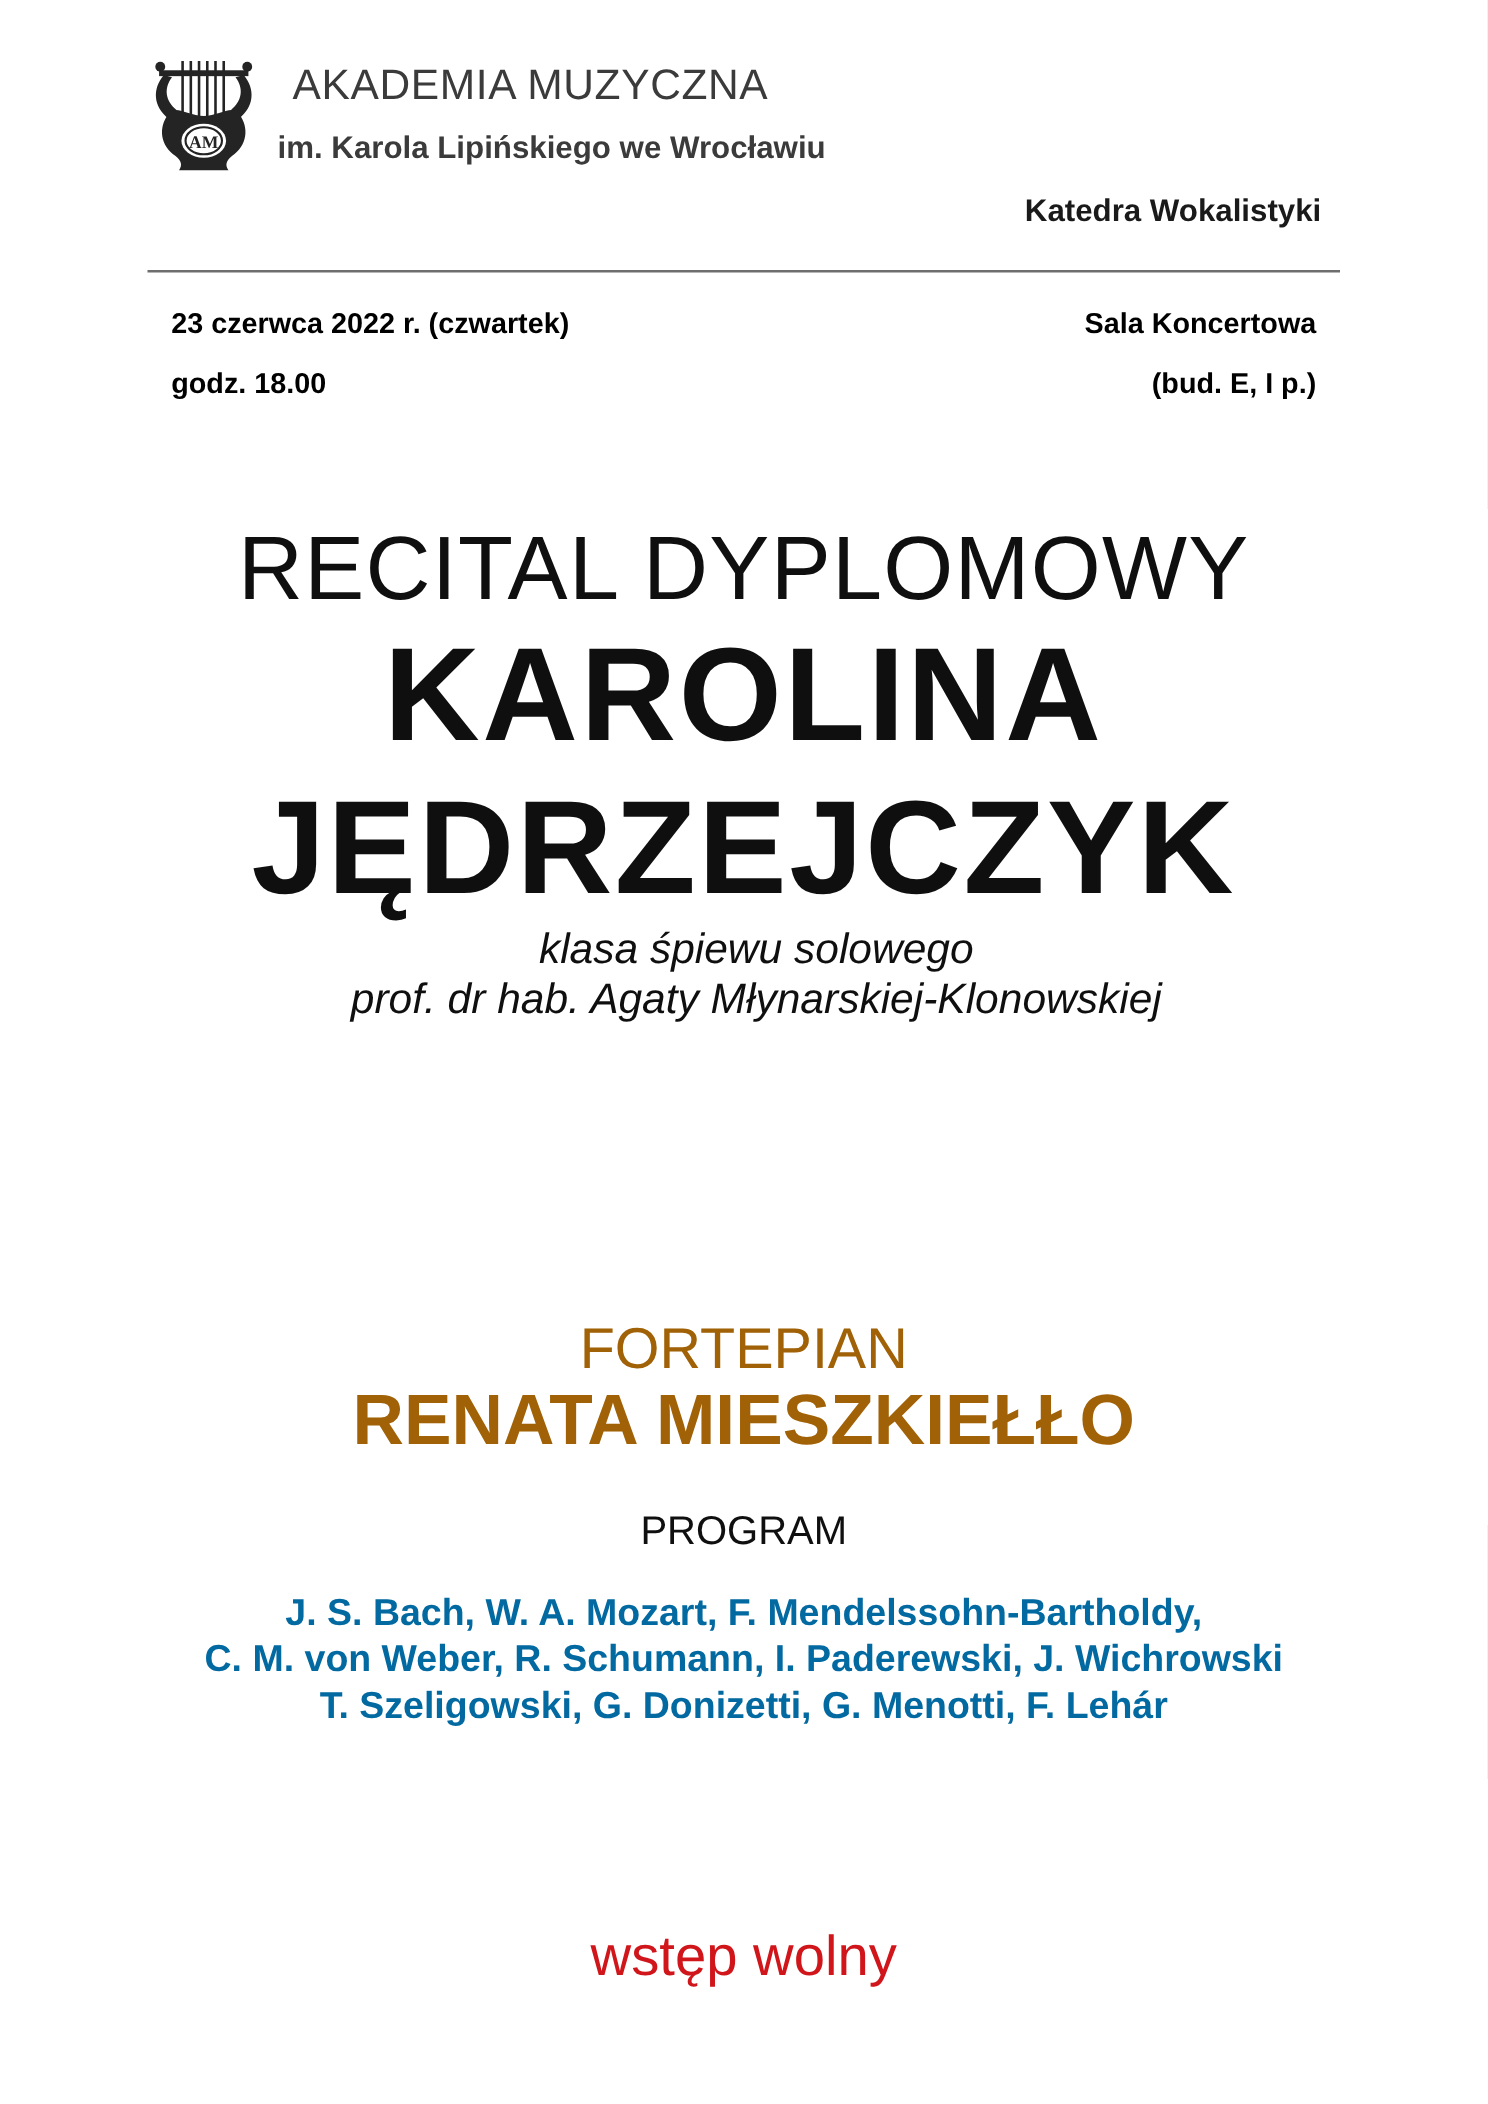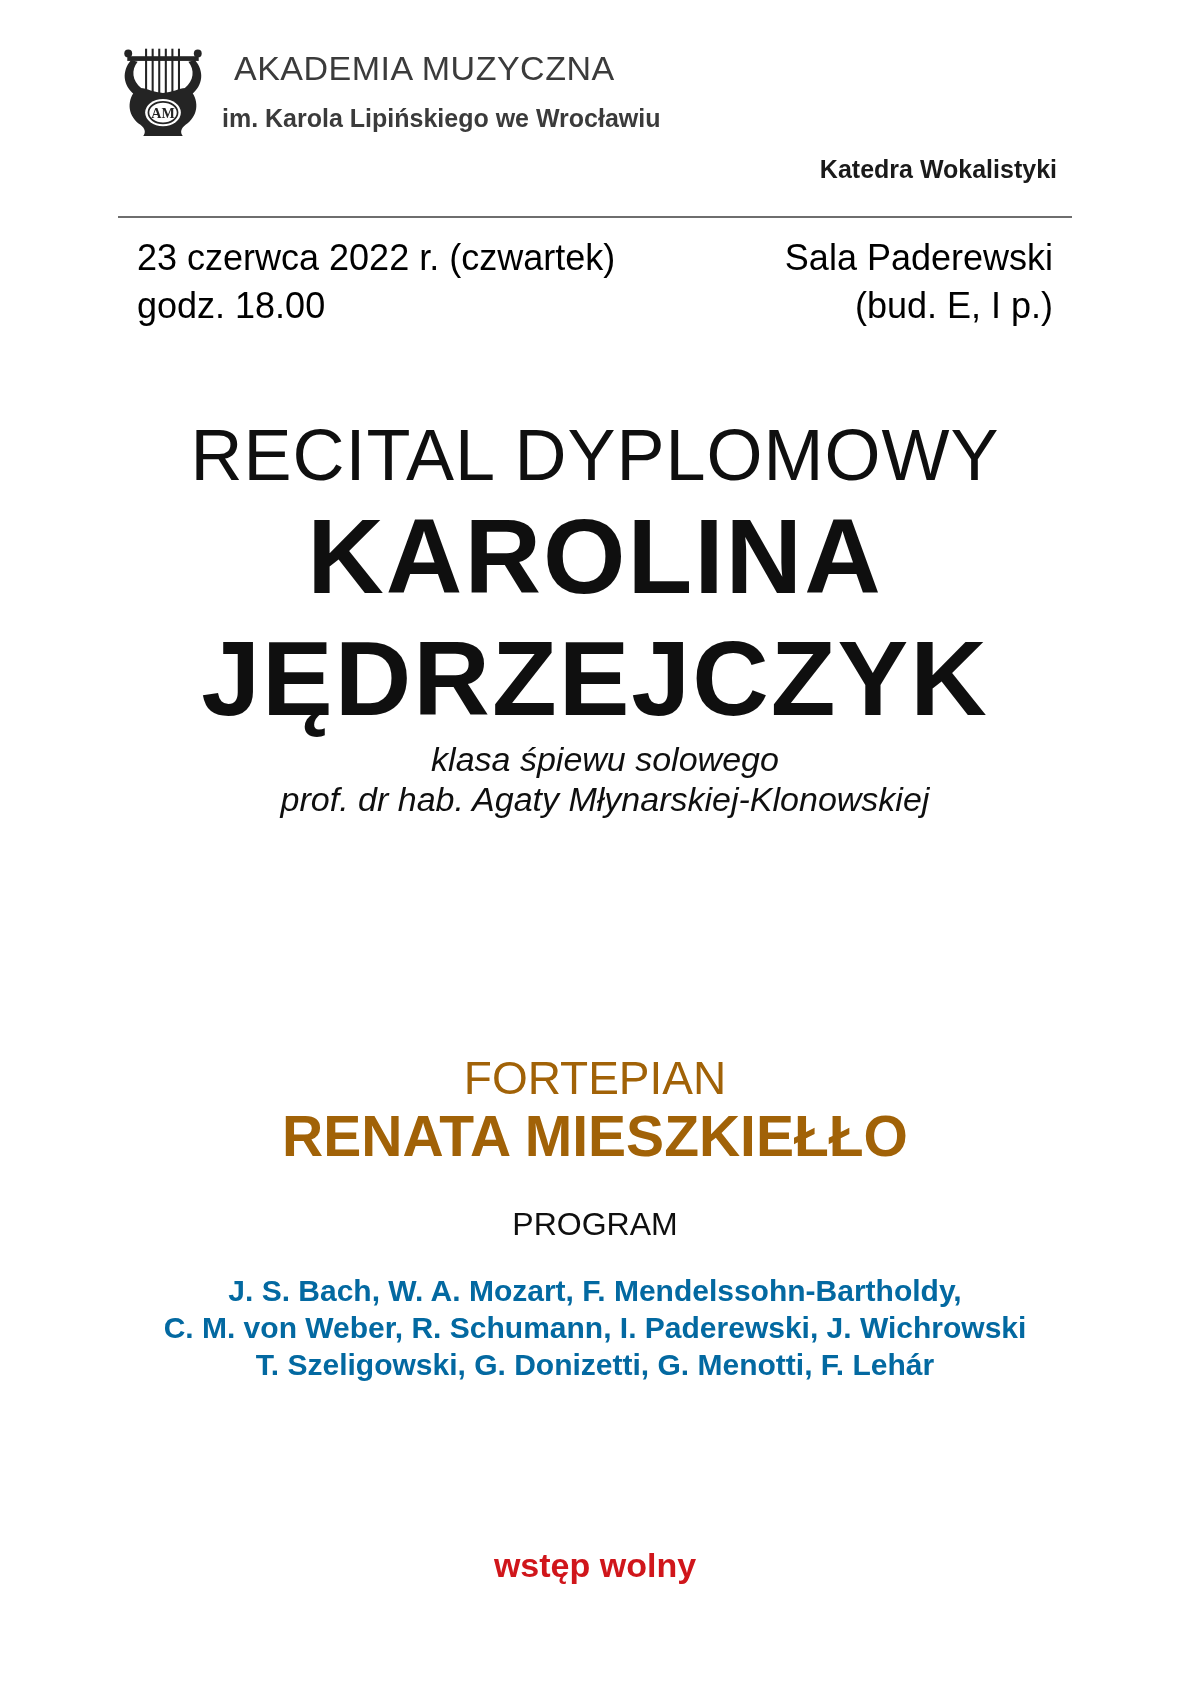--- a/index.html
+++ b/index.html
@@ -69,22 +69,22 @@
   }
 
   
   .event-info {
     position: absolute;
     top: 234px;
     left: 137px;
     width: 916px;
     display: flex;
     justify-content: space-between;
-    font-size: 36px;
-    font-weight: 400;
+    font-size: 23px;
+    font-weight: 700;
     line-height: 48px;
     color: #000000;
   }
   .event-info .col-right { text-align: right; }
 
   
   .title-block {
     position: absolute;
     top: 415px;
     left: 0;
@@ -156,23 +156,23 @@
     color: #0369a1;
   }
 
   
   .admission {
     position: absolute;
     top: 1543px;
     left: 0;
     width: 100%;
     text-align: center;
-    font-size: 34px;
+    font-size: 45px;
     line-height: 44px;
-    font-weight: 700;
+    font-weight: 400;
   }
 </style>
 </head>
 <body>
 
 <div class="page">
 
   <div class="logo-row">
     <div class="lyre-wrap">
       <svg viewBox="0 0 100 100" width="94" height="94" aria-hidden="true">
@@ -210,21 +210,21 @@
   <div class="department">Katedra Wokalistyki</div>
 
   <div class="rule"></div>
 
   <div class="event-info">
     <div class="col-left">
       <div>23 czerwca 2022 r. (czwartek)</div>
       <div>godz. 18.00</div>
     </div>
     <div class="col-right">
-      <div>Sala Paderewski</div>
+      <div>Sala Koncertowa</div>
       <div>(bud. E, I p.)</div>
     </div>
   </div>
 
   <div class="title-block">
     <div class="recital-type">RECITAL DYPLOMOWY</div>
     <div class="performer-name">KAROLINA</div>
     <div class="performer-name">JĘDRZEJCZYK</div>
     <div class="class-line">klasa śpiewu solowego</div>
     <div class="class-line">prof. dr hab. Agaty Młynarskiej-Klonowskiej</div>

